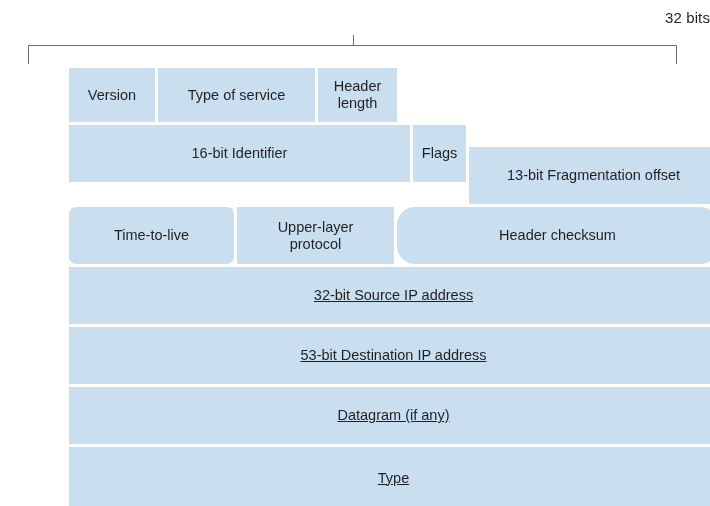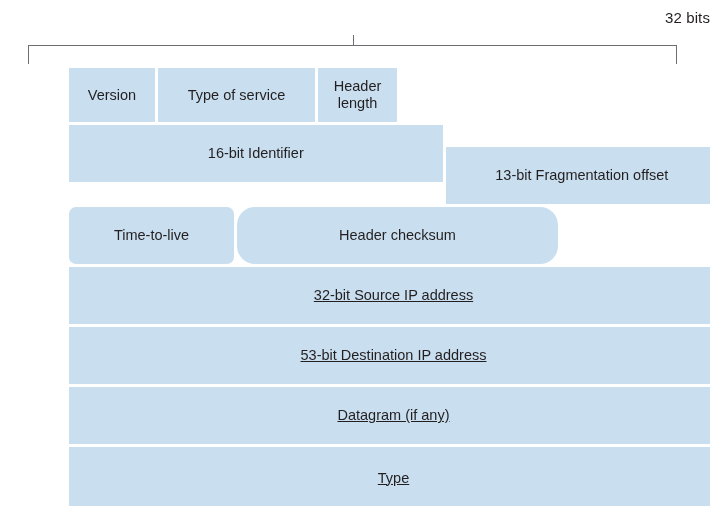--- a/index.html
+++ b/index.html
@@ -124,25 +124,32 @@
       <div class="cell w-hlen">
         <div>
           <div>Header</div>
           <div>length</div>
         </div>
       </div>
     </div>
 
     <div class="row row-h57">
       <div class="cell w-ident">16-bit Identifier</div>
+      <div class="cell w-flags">Flags</div>
       <div class="cell w-fragoff">13-bit Fragmentation offset</div>
     </div>
 
     <div class="row row-h57">
       <div class="cell w-ttl">Time-to-live</div>
+      <div class="cell w-proto">
+        <div>
+          <div>Upper-layer</div>
+          <div>protocol</div>
+        </div>
+      </div>
       <div class="cell w-cksum">Header checksum</div>
     </div>
 
     <div class="row row-h57">
       <div class="cell w-full">32-bit Source IP address</div>
     </div>
 
     <div class="row row-h57">
       <div class="cell w-full">53-bit Destination IP address</div>
     </div>

